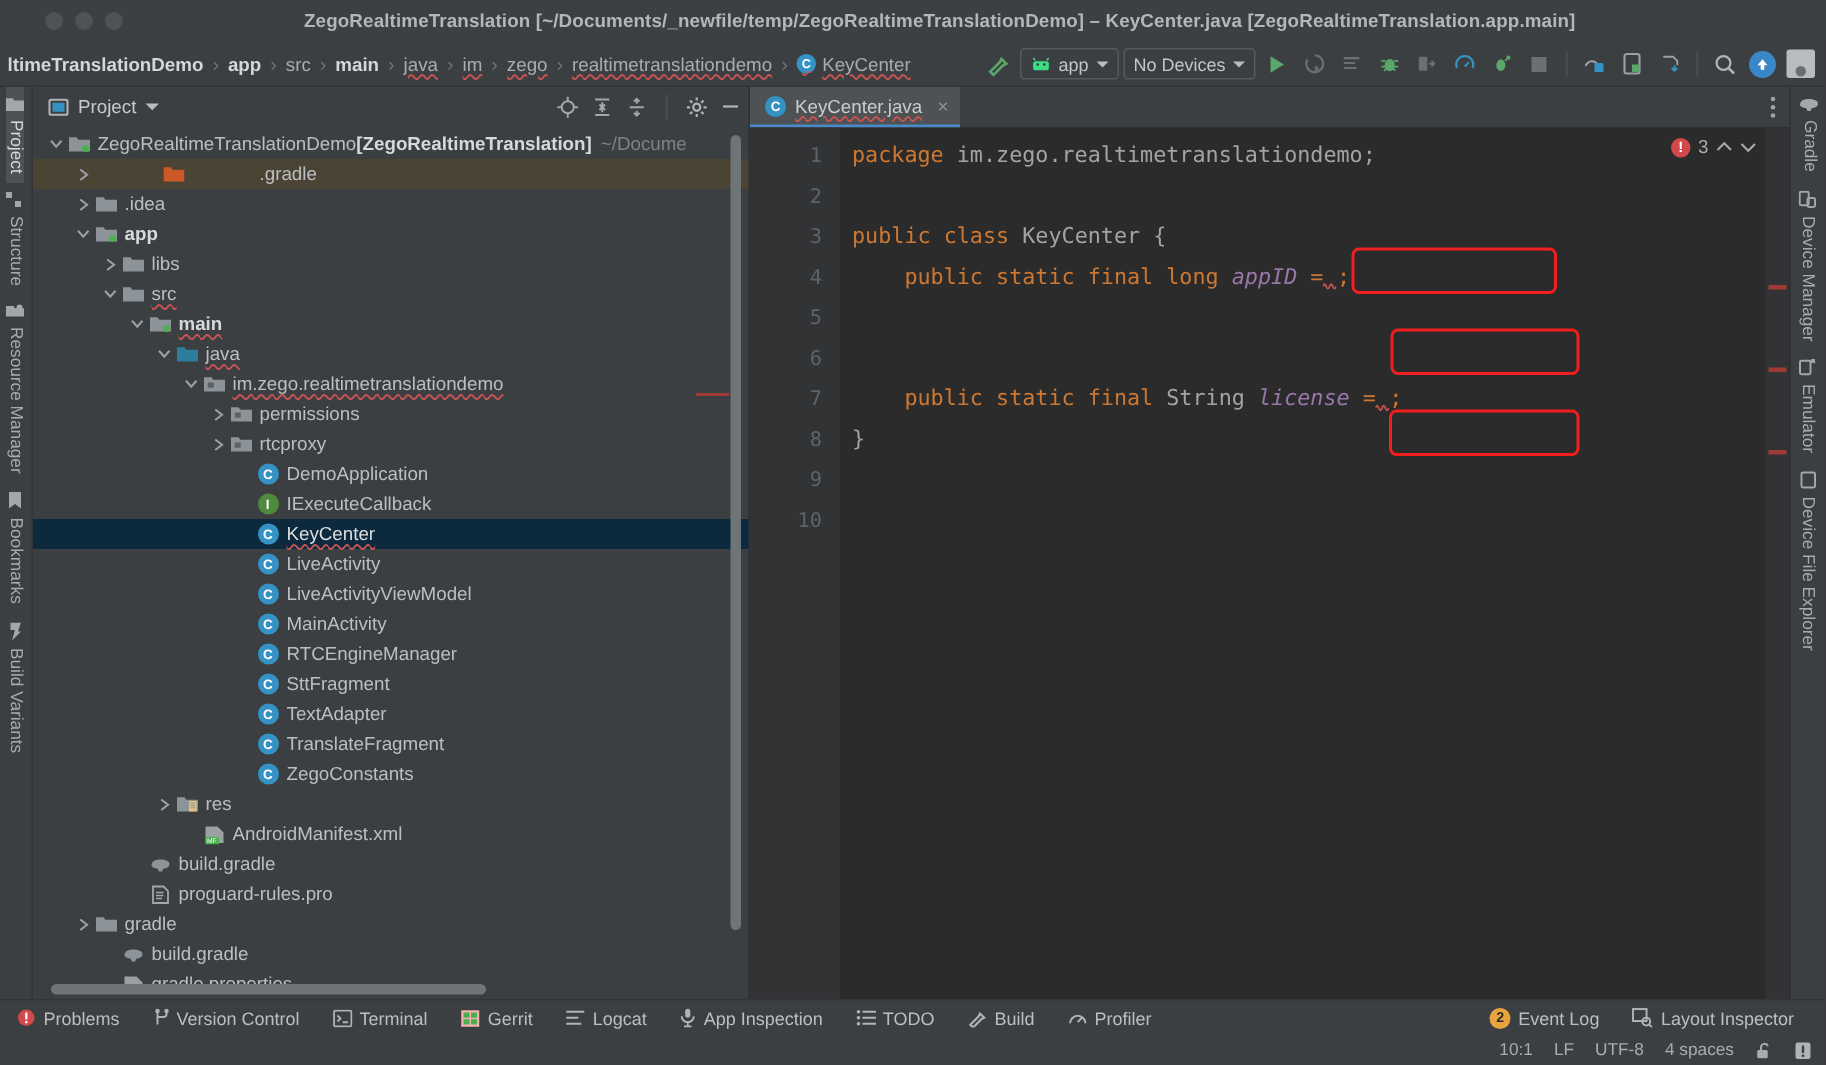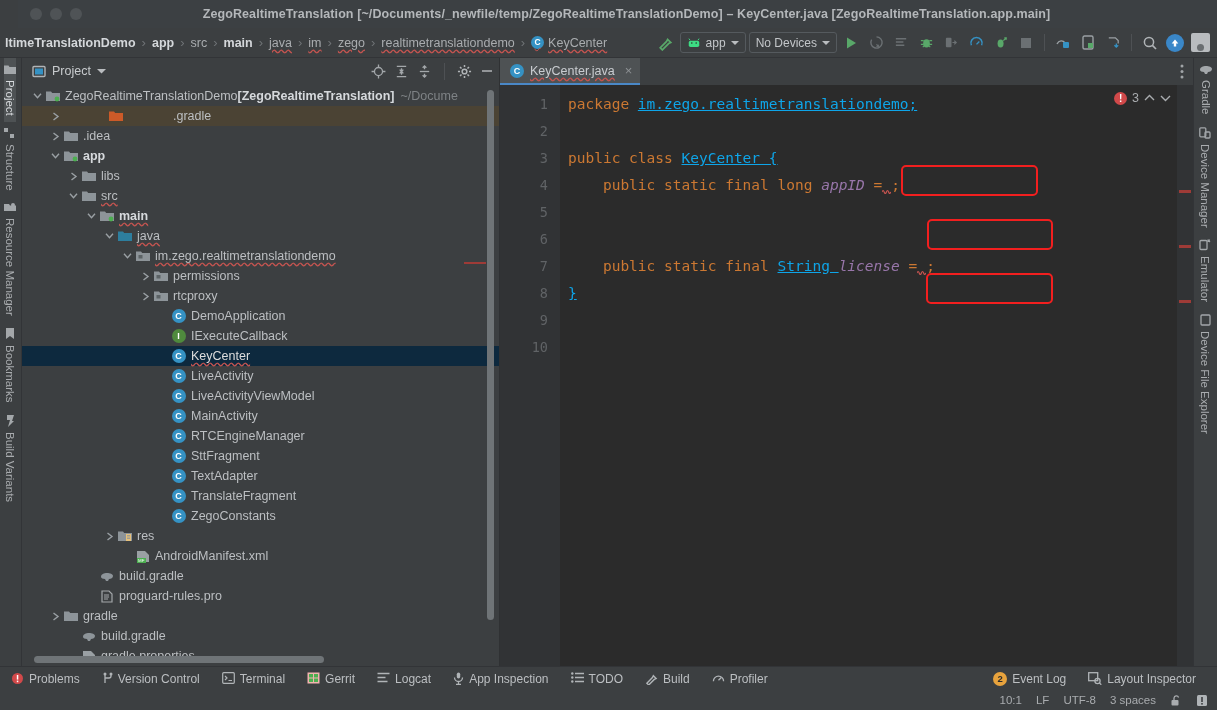--- a/index.html
+++ b/index.html
@@ -155,21 +155,21 @@
     width: 60px; background: #313335; text-align: right; padding-top: 6px;
     font-family: "DejaVu Sans Mono", monospace; font-size: 13.5px; color: #606366;
   }
   .gutter div { height: 27px; line-height: 27px; padding-right: 12px; }
   .code {
     flex: 1; padding: 6px 0 0 8px; font-family: "DejaVu Sans Mono", monospace;
     font-size: 14.5px; position: relative;
   }
   .cl { height: 27px; line-height: 27px; white-space: pre; color: #a9b7c6; }
   .kw { color: #cc7832; }
-  .pl { color: #0ea5e9; text-decoration: underline; }
+  .pl { color: #a3a3a3; }
   .fld { color: #9876aa; font-style: italic; }
   .op { color: #cc7832; }
   .box {
     position: absolute; border: 2.5px solid #f21f1f; border-radius: 5px;
     pointer-events: none;
   }
   .squig {
     display: inline-block; width: 9px; height: 6px; position: relative; top: 4px;
   }
   .errbar {
@@ -183,21 +183,21 @@
   }
   .err-dot { width: 13px; height: 13px; border-radius: 50%; background: #d1494a;
              color: #fff; font-size: 10px; font-weight: bold; line-height: 13px; text-align: center; }
 
   
   .toolwin {
     position: absolute; left: 0; top: 666px; width: 1217px; height: 24px;
     background: #3c3f41; display: flex; align-items: center;
     border-top: 1px solid #323437; font-size: 12px; color: #bcbfc2;
   }
-  .tw { display: flex; align-items: flex-start; gap: 5px; padding: 0 11px; white-space: nowrap; }
+  .tw { display: flex; align-items: center; gap: 5px; padding: 0 11px; white-space: nowrap; }
   .statusbar {
     position: absolute; left: 0; top: 690px; width: 1217px; height: 20px;
     background: #3c3f41; display: flex; align-items: center;
     font-size: 11.5px; color: #a9acaf;
   }
   .status-right { margin-left: auto; display: flex; align-items: center; gap: 14px; padding-right: 9px; }
   .badge-ev {
     width: 14px; height: 14px; border-radius: 50%; background: #e8a33d; color: #2b2b2b;
     font-size: 9.5px; font-weight: bold; line-height: 14px; text-align: center;
   }
@@ -987,21 +987,21 @@
           <span>Layout Inspector</span>
         </div>
       </div>
   </div>
 
   <div class="statusbar">
     <span class="status-right">
       <span>10:1</span>
       <span>LF</span>
       <span>UTF-8</span>
-      <span>3 spaces</span>
+      <span>4 spaces</span>
       <span>
         <svg width="12" height="13" viewBox="0 0 12 13">
             <path d="M4 6V4a2.4 2.4 0 0 1 4.6-.6" fill="none" stroke="#a9acaf" stroke-width="1.3"></path>
             <rect x="1.5" y="6" width="7" height="5.5" rx="1" fill="#a9acaf"></rect>
           </svg>
       </span>
       <span>
         <svg width="12" height="13" viewBox="0 0 12 13">
             <rect x="1" y="1" width="10" height="11" rx="1.5" fill="#b0b4b7"></rect>
             <rect x="5.2" y="3" width="1.6" height="5" fill="#3c3f41"></rect>

